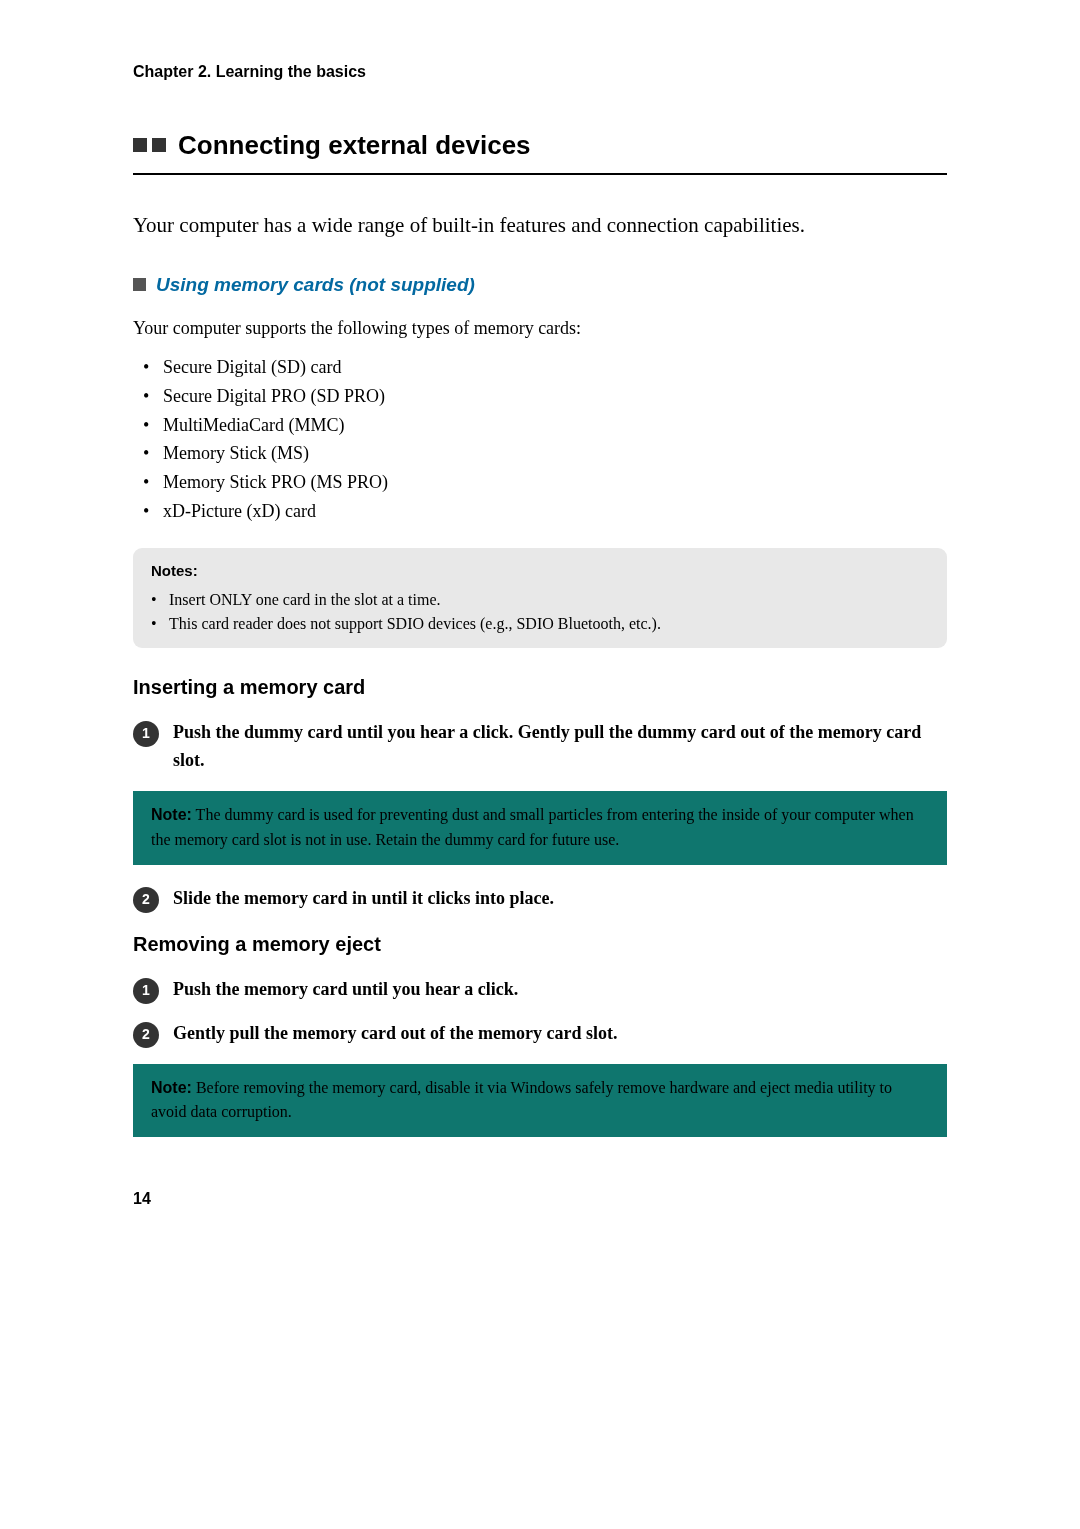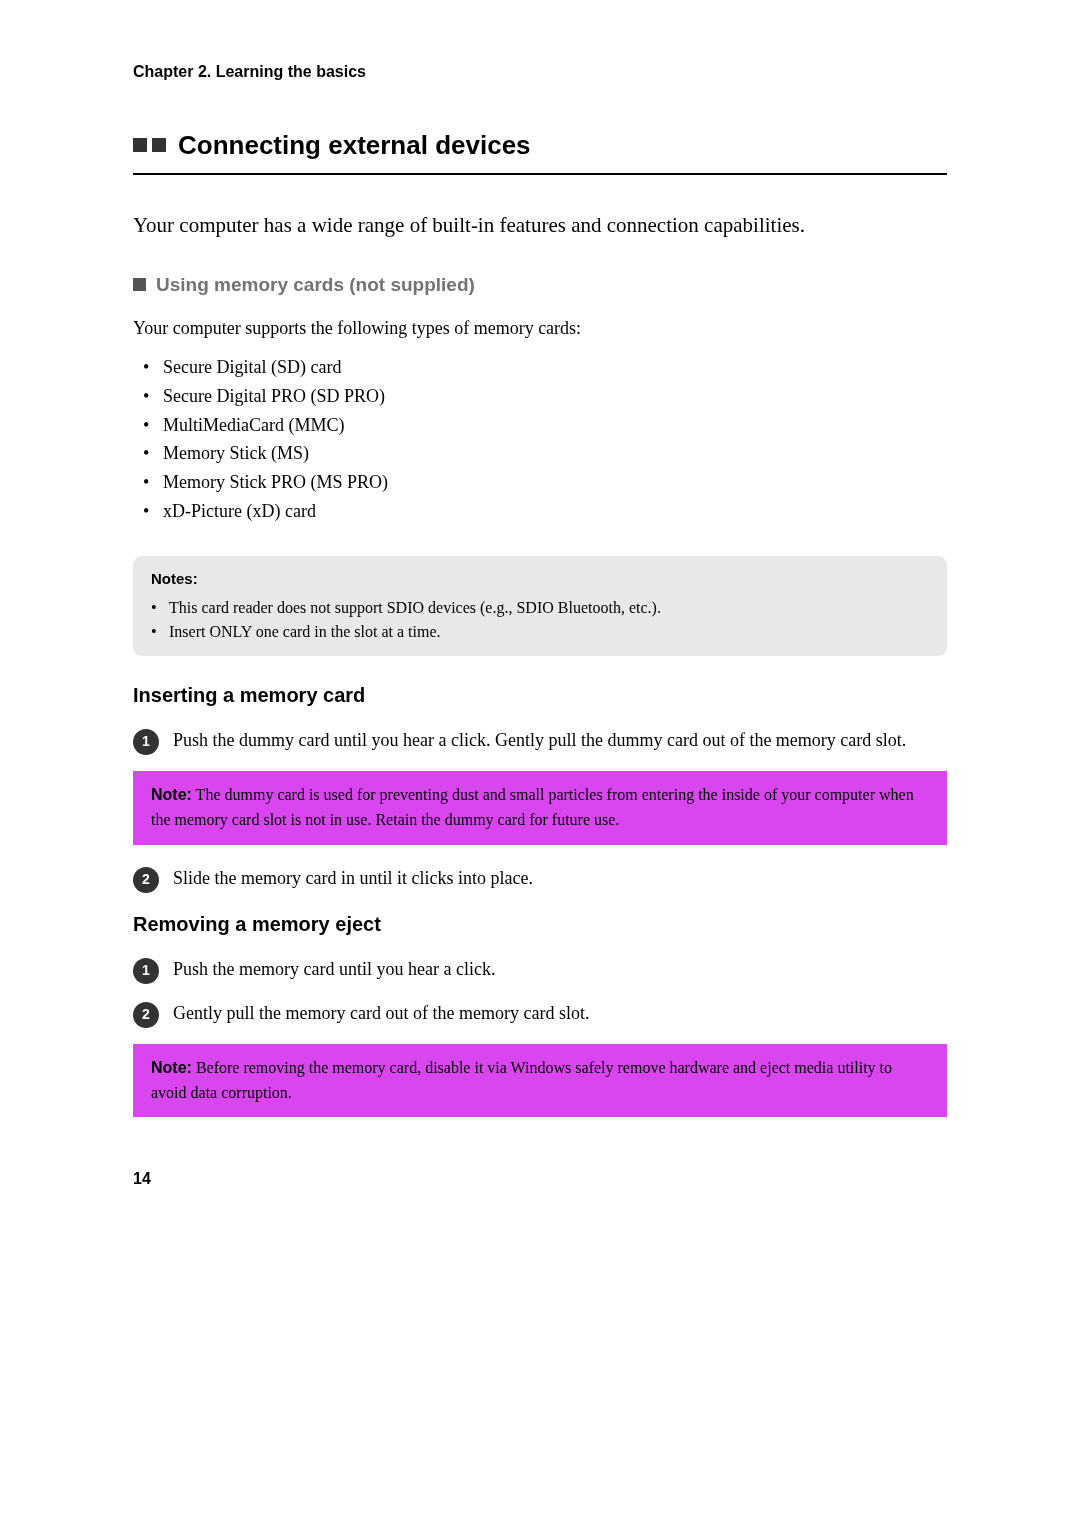--- a/index.html
+++ b/index.html
@@ -59,41 +59,42 @@
       line-height: 1.55;
     }
 
     .subsection-title {
       display: flex;
       align-items: center;
       gap: 10px;
       font-family: Arial, sans-serif;
       font-weight: bold;
       font-size: 19px;
-      color: #737373;
+      color: #0369a1;
       margin-bottom: 16px;
+      font-style: italic;
     }
 
     .subsection-icon {
       width: 13px;
       height: 13px;
       background: #555;
       display: inline-block;
       flex-shrink: 0;
     }
 
     .body-text {
       margin-bottom: 10px;
       font-size: 18px;
       line-height: 1.55;
     }
 
     .bullet-list {
       list-style: none;
-      margin: 0 0 30px 10px;
+      margin: 0 0 22px 10px;
       padding: 0;
     }
 
     .bullet-list li {
       font-size: 18px;
       line-height: 1.6;
       padding-left: 20px;
       position: relative;
     }
 
@@ -167,24 +168,25 @@
       font-weight: bold;
       font-size: 14px;
       flex-shrink: 0;
       margin-top: 2px;
     }
 
     .step-text {
       font-size: 18px;
       line-height: 1.55;
       flex: 1;
+      font-weight: bold;
     }
 
     .note-inline {
-      background: #d946ef;
+      background: #0f766e;
       padding: 12px 18px;
       margin: 10px 0 20px 0;
       font-size: 16px;
       line-height: 1.55;
     }
 
     .note-inline .note-label {
       font-family: Arial, sans-serif;
       font-weight: bold;
     }
@@ -223,22 +225,22 @@
   <li>Secure Digital PRO (SD PRO)</li>
   <li>MultiMediaCard (MMC)</li>
   <li>Memory Stick (MS)</li>
   <li>Memory Stick PRO (MS PRO)</li>
   <li>xD-Picture (xD) card</li>
 </ul>
 
 <div class="notes-box">
   <div class="notes-title">Notes:</div>
   <ul>
+    <li>Insert ONLY one card in the slot at a time.</li>
     <li>This card reader does not support SDIO devices (e.g., SDIO Bluetooth, etc.).</li>
-    <li>Insert ONLY one card in the slot at a time.</li>
   </ul>
 </div>
 
 <div class="h3-title">Inserting a memory card</div>
 
 <div class="step-block">
   <div class="step-number">1</div>
   <div class="step-text">Push the dummy card until you hear a click. Gently pull the dummy card out of the memory card slot.</div>
 </div>
 

